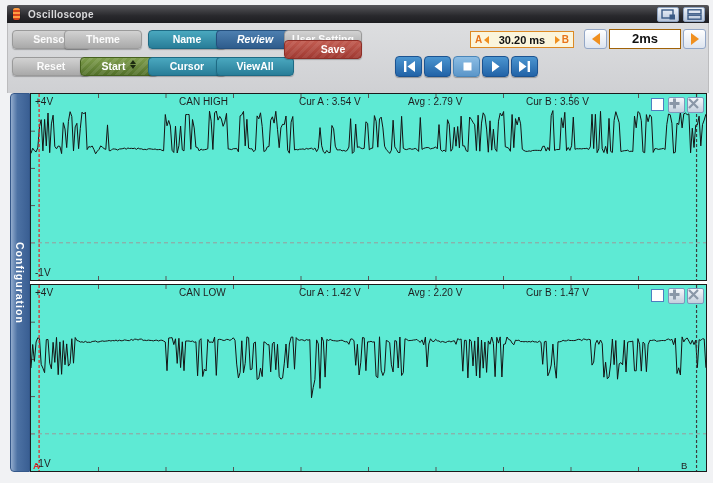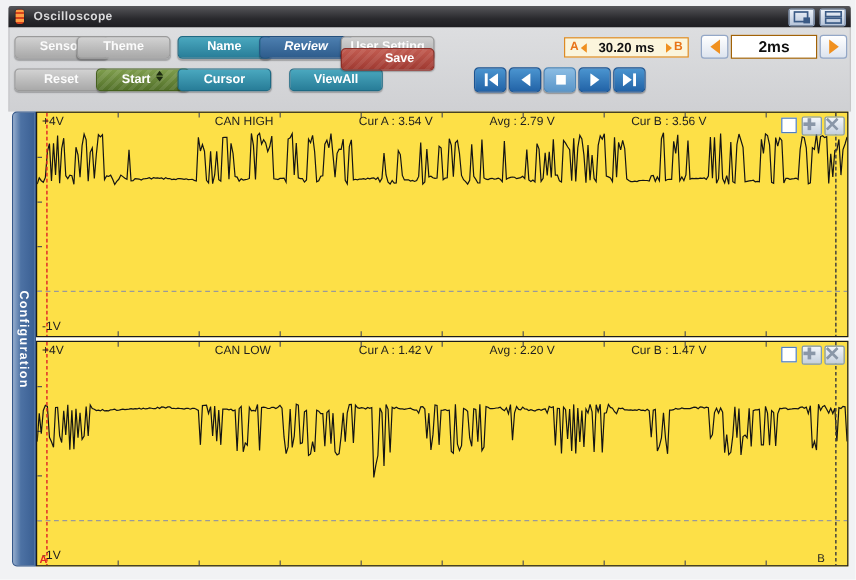--- a/index.html
+++ b/index.html
@@ -59,21 +59,21 @@
   
   .sidebar { left:10px; top:93px; width:20px; height:379px; border-radius:4px 0 0 4px;
     background:linear-gradient(90deg,#93accd,#4d72a4 40%,#3c619371); border:1px solid #35588a;
     background:linear-gradient(90deg,#93accd,#4d72a4 35%,#3a5f93);
     display:flex; align-items:center; justify-content:center; }
   .sidebar span { writing-mode:vertical-rl; text-orientation:sideways; color:#fff; font-weight:bold;
     font-size:10.5px; letter-spacing:1px; }
 
   
   .chartbg { left:30px; top:93px; width:677px; height:379px; background:#fff; }
-  .panel { position:absolute; left:30px; width:677px; height:188px; background:#fde047; border:1px solid #1b1b1b; }
+  .panel { position:absolute; left:30px; width:677px; height:188px; background:#5eead4; border:1px solid #1b1b1b; }
   .panel svg { position:absolute; left:0; top:0; }
   .plabel { position:absolute; font-size:10px; color:#1e1e1e; top:2px; white-space:nowrap; }
   .v-top { left:4px; }
   .ch-name { left:148px; }
   .cur-a { left:268px; }
   .avg-l { left:377px; }
   .cur-b { left:495px; }
   .v-bottom { position:absolute; left:4px; bottom:2px; font-size:10px; color:#1e1e1e; }
   .chk { position:absolute; left:620px; top:4px; width:13px; height:13px; background:#fff; border:1px solid #4f7ec0; }
   .mini { position:absolute; top:3px; width:17px; height:16px; border:1px solid #7b97bd; border-radius:2px;
@@ -110,21 +110,21 @@
     <div class="btn gray" style="left: 12px; top: 30px;"><span>Sensor</span></div>
     <div class="btn gray" style="left: 64px; top: 30px;"><span>Theme</span></div>
     <div class="btn teal" style="left: 148px; top: 30px;"><span>Name</span></div>
     <div class="btn blue" style="left: 216px; top: 30px; font-style: italic;"><span>Review</span></div>
     <div class="btn gray" style="left: 284px; top: 30px;"><span>User Setting</span></div>
   </div>
 <div id="btnrow2">
     <div class="btn gray" style="left: 12px; top: 57px;"><span>Reset</span></div>
     <div class="btn green" style="left: 80px; top: 57px;"><span>Start</span><span class="spinner"><i class="up"></i><i class="dn"></i></span></div>
     <div class="btn teal" style="left: 148px; top: 57px;"><span>Cursor</span></div>
-    <div class="btn teal" style="left: 216px; top: 57px; margin-left: 25px;"><span>ViewAll</span></div>
+    <div class="btn teal" style="left: 216px; top: 57px;"><span>ViewAll</span></div>
     <div class="btn red" style="left: 284px; top: 40px; padding-left: 20px;"><span>Save</span></div>
   </div>
 
 <div class="abs timebox">
   <span class="ab">A</span>
   <span class="tri l" style="margin-left:2px;"></span>
   <span class="val">30.20 ms</span>
   <span class="tri r" style="margin-right:2px;"></span>
   <span class="ab">B</span>
 </div>

